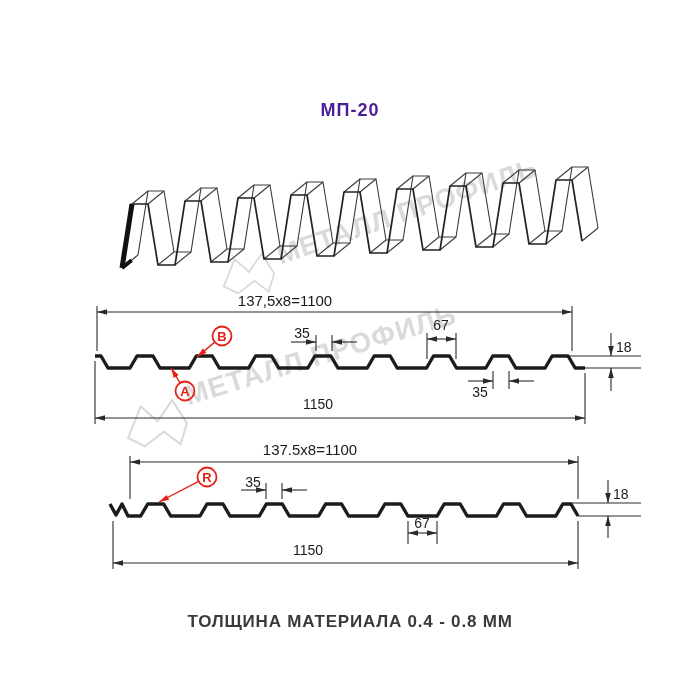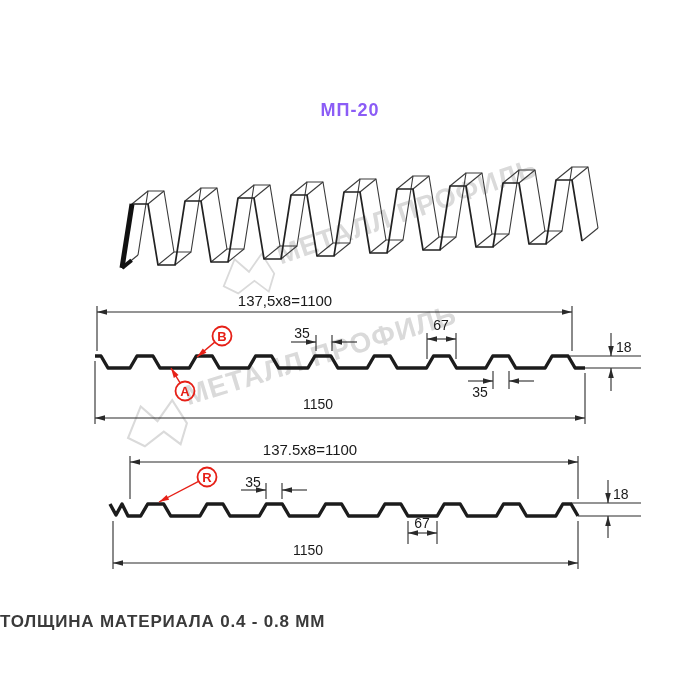--- a/index.html
+++ b/index.html
@@ -2,22 +2,22 @@
 <html><head>
 <meta charset="utf-8">
 <style>
   html,body{margin:0;padding:0;}
   body{width:700px;height:700px;background:#ffffff;position:relative;overflow:hidden;
        font-family:"Liberation Sans",sans-serif;}
   .stage{position:absolute;left:0;top:0;width:700px;height:700px;}
   .title{position:absolute;left:0;top:52px;width:700px;text-align:center;
          font-size:37px;font-weight:800;letter-spacing:2px;color:#1c1c1c;}
   .subtitle{position:absolute;left:0;top:100px;width:700px;text-align:center;
-         font-size:18px;font-weight:700;letter-spacing:1px;color:#8b5cf6;}
-  .caption{position:absolute;left:0;top:612px;width:700px;
+         font-size:18px;font-weight:700;letter-spacing:1px;color:#4c1d95;}
+  .caption{position:absolute;left:0;top:612px;width:700px;text-align:center;
          font-size:17px;font-weight:700;letter-spacing:0.8px;color:#3a3a3a;}
   .wm{position:absolute;color:#dadada;font-weight:700;white-space:nowrap;
       transform-origin:left bottom;letter-spacing:1px;z-index:1;}
   .wm1{left:283px;top:240px;font-size:27px;transform:rotate(-19deg);}
   .wm2{left:190px;top:380px;font-size:28px;transform:rotate(-17deg);}
   svg{position:absolute;left:0;top:0;z-index:2;}
   svg text{font-family:"Liberation Sans",sans-serif;fill:#1a1a1a;font-size:14px;}
   text.big{font-size:15px;}
   text.red{fill:#e62017;font-weight:700;font-size:13px;}
 </style>

